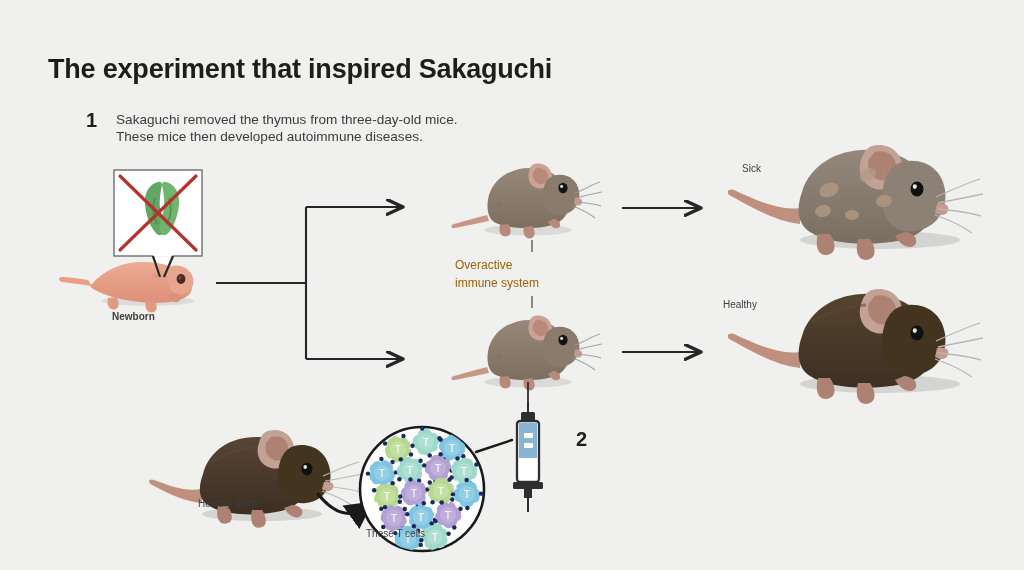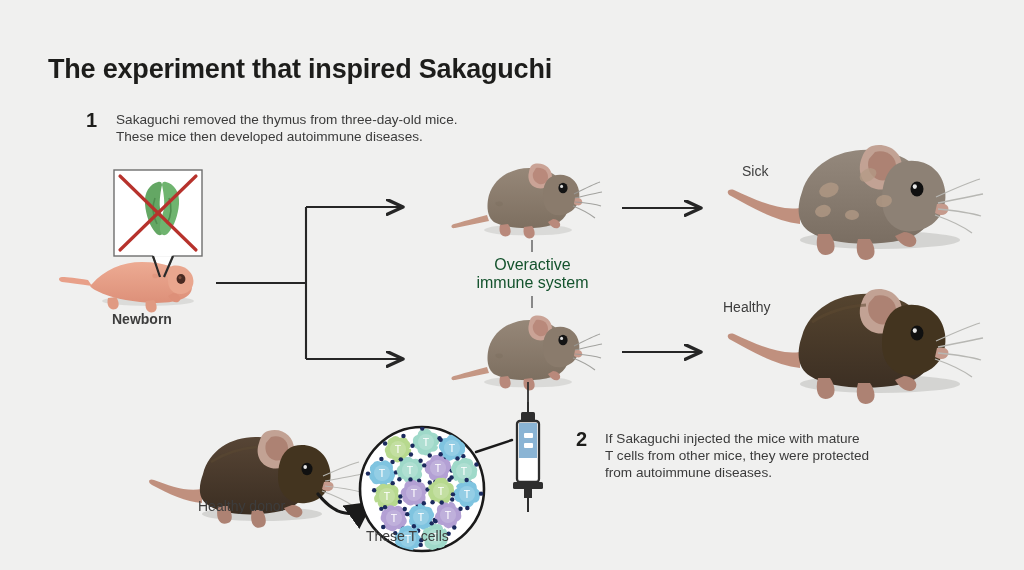--- a/index.html
+++ b/index.html
@@ -38,59 +38,56 @@
     color: #3b3b3b;
     white-space: pre-line;
   }
 
   #step1-num { left: 86px; top: 97px; }
   #step1-text { left: 116px; top: 99px; }
   #step2-num { left: 576px; top: 416px; }
   #step2-text { left: 605px; top: 418px; }
 
   .cap {
-    font-size: 14px;
+    font-size: 10px;
     color: #3d3d3d;
     white-space: nowrap;
   }
 
   #cap-newborn { left: 112px; top: 299px; font-weight: bold; }
   #cap-sick    { left: 742px; top: 151px; }
   #cap-healthy { left: 723px; top: 287px; }
   #cap-donor   { left: 198px; top: 486px; }
   #cap-tcells  { left: 366px; top: 516px; }
 
   #cap-overactive {
     left: 455px; top: 244px;
     width: 155px;
-    text-align: center;
-    font-size: 16px;
-    color: #14532d;
+    text-align: left;
+    font-size: 12px;
+    color: #a16207;
     line-height: 18px;
     white-space: pre-line;
   }
 
   svg { display: block; overflow: visible; }
   .svg-layer { left: 0; top: 0; width: 1024px; height: 570px; pointer-events: none; }
 </style>
 </head>
 <body>
 
 <div id="stage">
 
   <div class="abs" id="page-title">The experiment that inspired Sakaguchi</div>
 
   <div class="abs step-num" id="step1-num">1</div>
   <div class="abs step-text" id="step1-text">Sakaguchi removed the thymus from three-day-old mice.
 These mice then developed autoimmune diseases.</div>
 
   <div class="abs step-num" id="step2-num">2</div>
-  <div class="abs step-text" id="step2-text">If Sakaguchi injected the mice with mature
-T cells from other mice, they were protected
-from autoimmune diseases.</div>
 
   <svg class="abs svg-layer" viewBox="0 0 1024 570">
     <defs>
       <marker id="arw" markerWidth="10" markerHeight="10" refX="7.5" refY="4" orient="auto">
         <path d="M0.5,0.5 L8,4 L0.5,7.5" fill="none" stroke="#262626" stroke-width="1.6" stroke-linecap="round" stroke-linejoin="round"></path>
       </marker>
       <marker id="arwFat" markerWidth="9" markerHeight="9" refX="5" refY="4.5" orient="auto">
         <path d="M0,0 L8.5,4.5 L0,9 Z" fill="#1a1a1a"></path>
       </marker>
       <linearGradient id="gSick" x1="0" y1="0" x2="0" y2="1">

